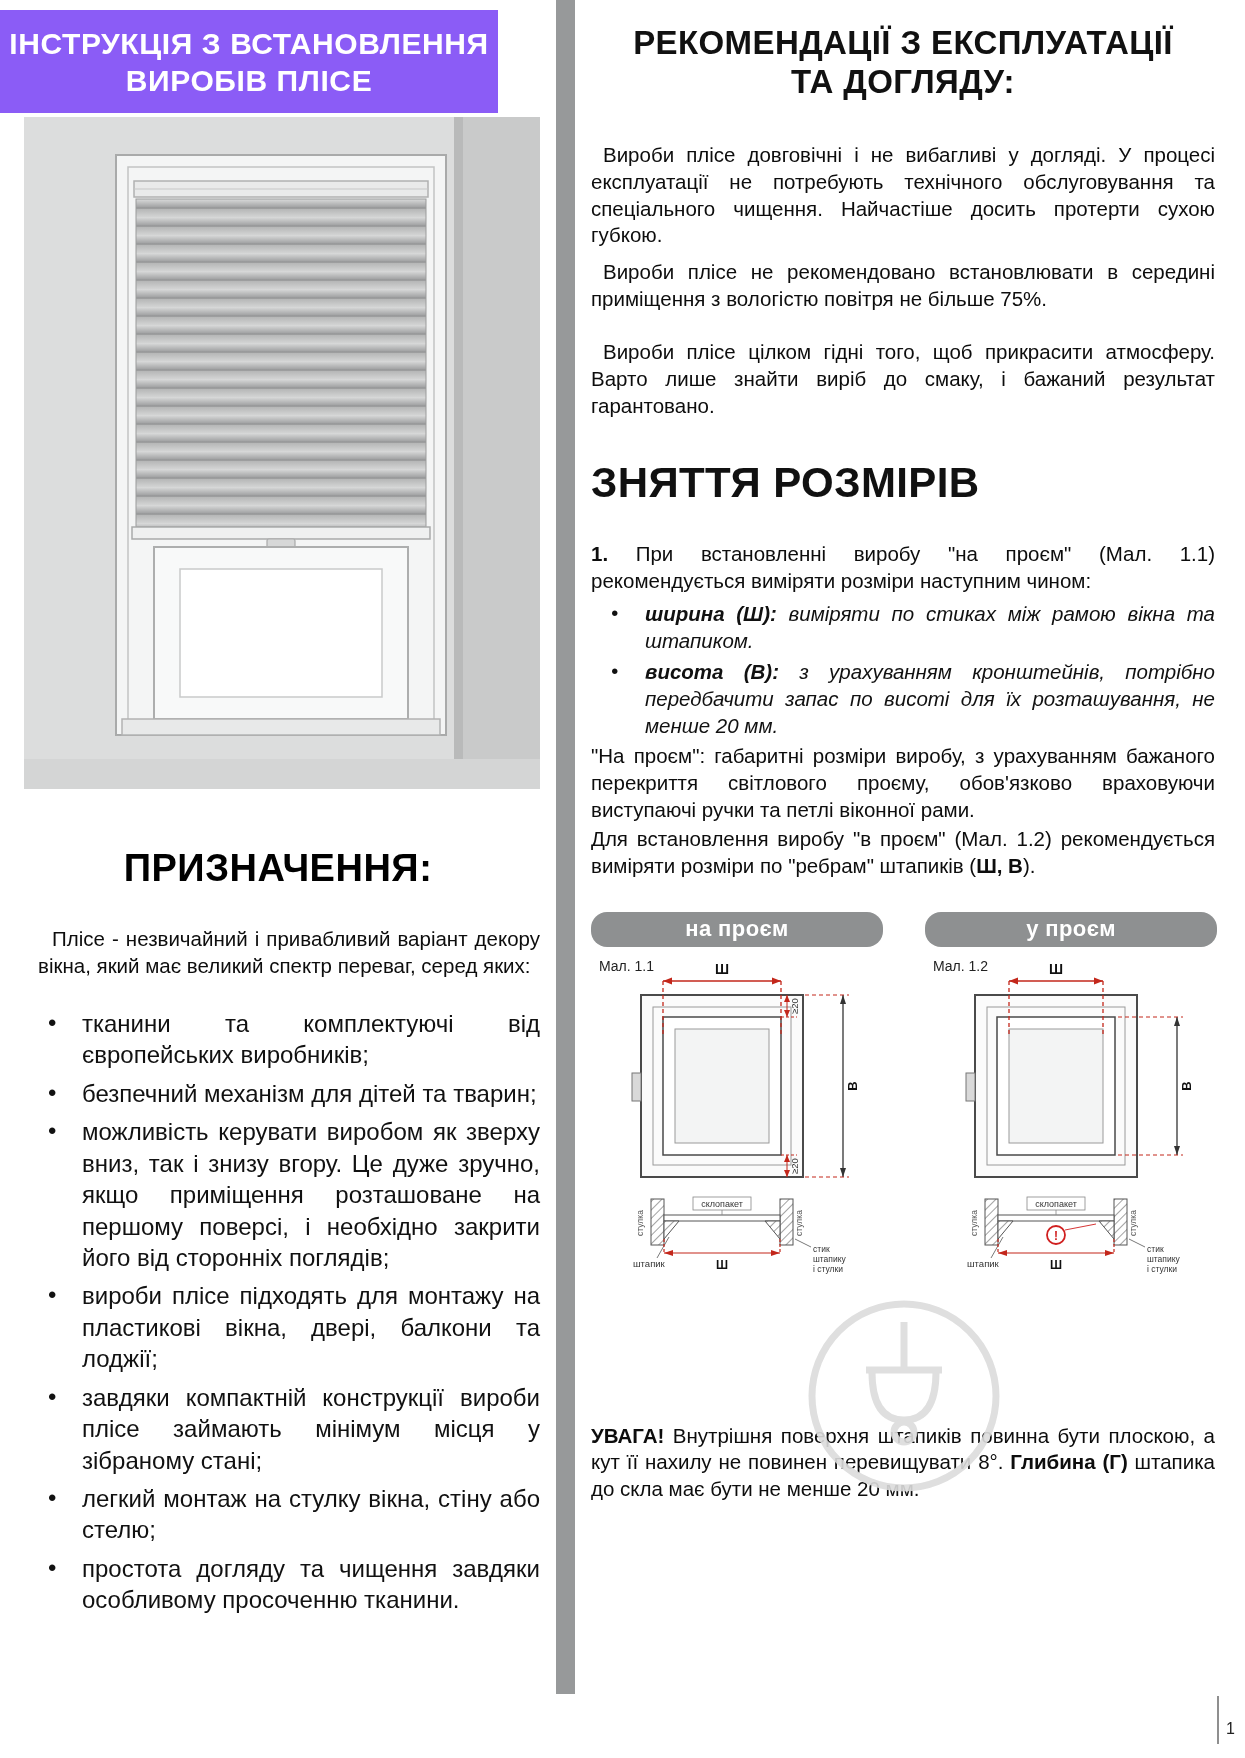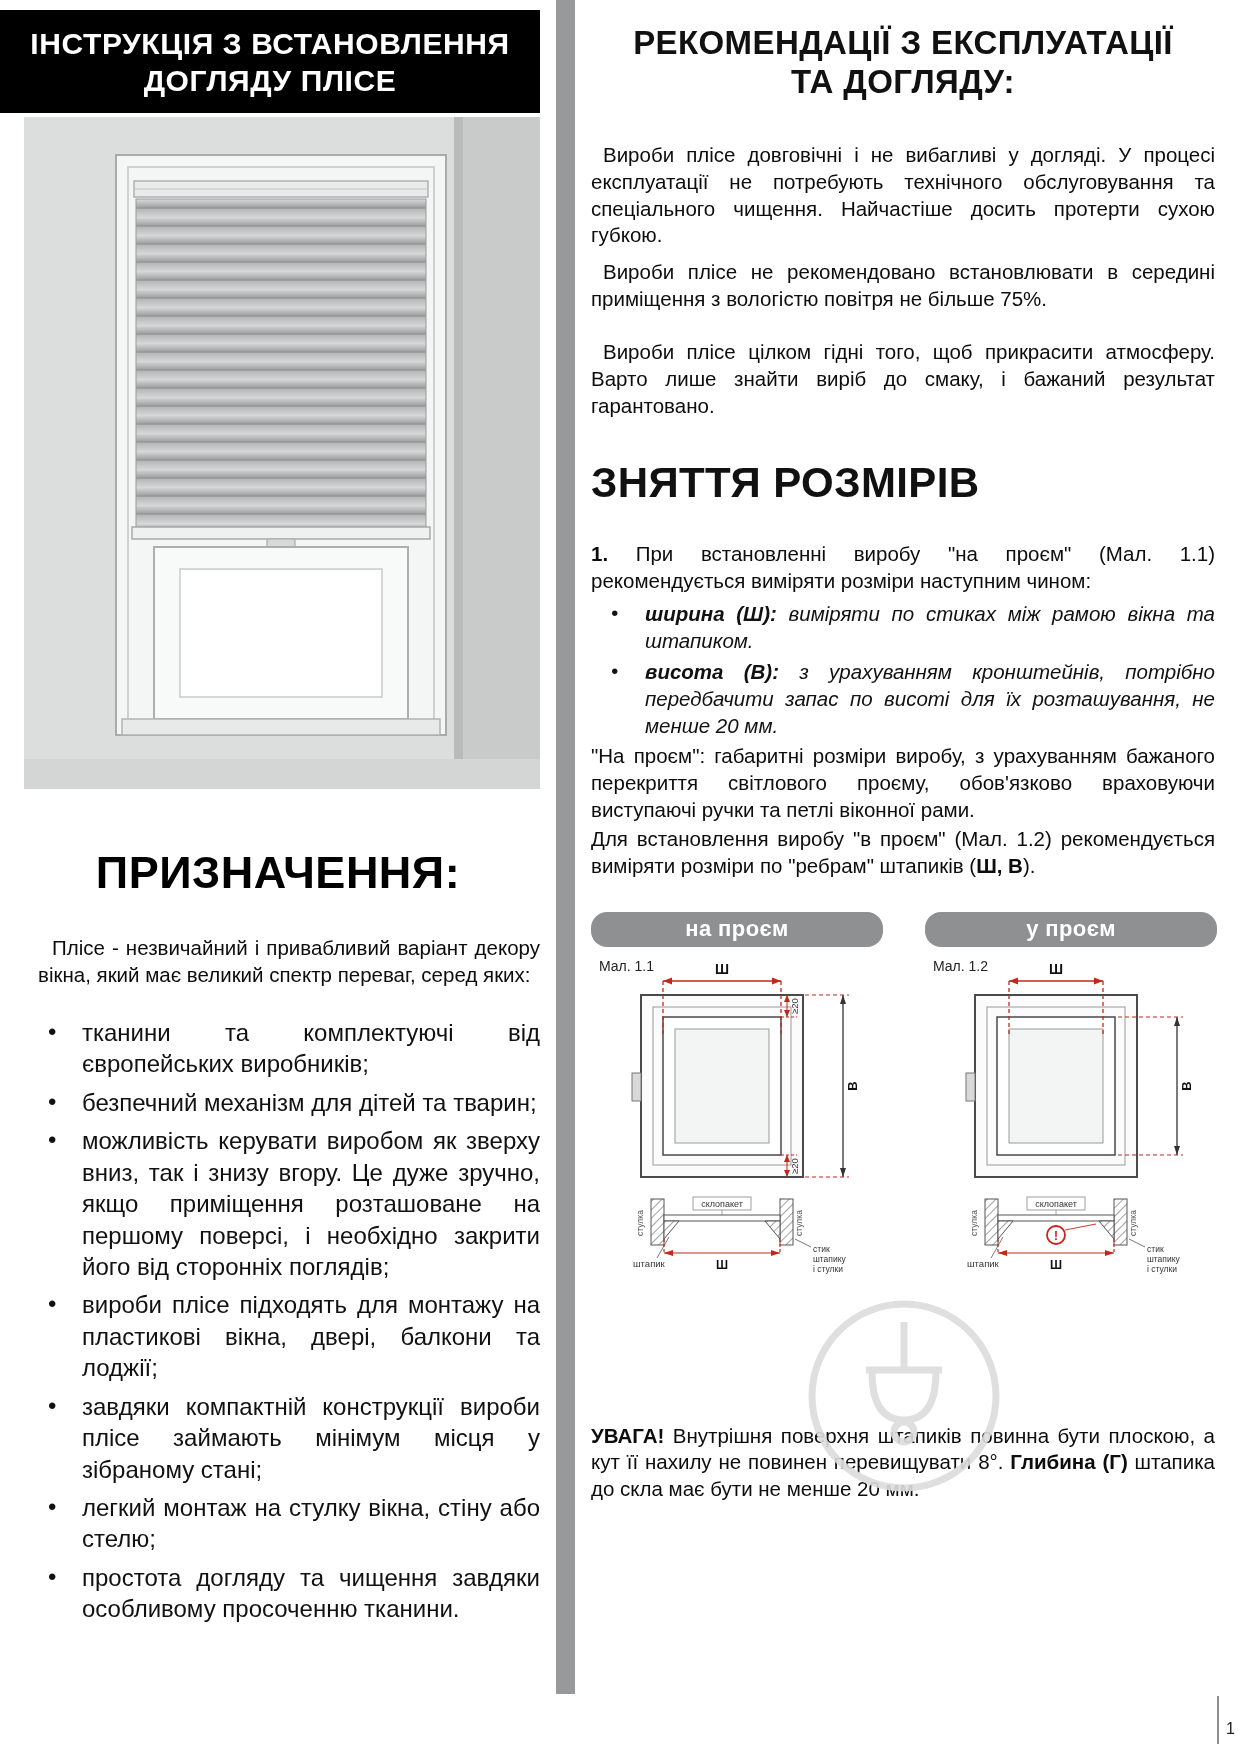--- a/index.html
+++ b/index.html
@@ -4,28 +4,28 @@
 <style>
   * { margin:0; padding:0; box-sizing:border-box; }
   html,body { background:#fff; }
   body { font-family:"Liberation Sans", sans-serif; color:#111; }
   .page { position:relative; width:1245px; height:1758px; background:#fff; overflow:hidden; }
 
   .col-left { position:absolute; left:0; top:0; width:556px; }
   .divider  { position:absolute; left:556px; top:0; width:19px; height:1694px; background:#97999a; }
   .col-right{ position:absolute; left:575px; top:0; width:670px; padding:0 30px 0 16px; }
 
-  .header-box { margin-top:10px; width:540px; background:#000000; color:#fff;
+  .header-box { margin-top:10px; width:498px; background:#8b5cf6; color:#fff;
     text-align:center; padding:16px 6px 14px; font-weight:700; font-size:30px;
     line-height:1.22; letter-spacing:0.6px; }
 
   .illustration { margin:4px 0 0 24px; width:516px; height:672px; }
   .illustration svg { display:block; width:516px; height:672px; }
 
-  .section-title { text-align:center; font-size:45px; font-weight:700; letter-spacing:0.5px;
+  .section-title { text-align:center; font-size:38px; font-weight:700; letter-spacing:0.5px;
     margin-top:58px; color:#000; }
 
   .body-text { font-size:20.5px; line-height:1.31; text-align:justify; color:#0d0d0d; }
   .intro { margin:36px 16px 0 38px; text-indent:14px; }
 
   .bullets { list-style:none; margin:28px 16px 0 38px; }
   .bullets li { position:relative; padding-left:44px; margin-bottom:7px;
     font-size:24px; line-height:1.31; text-align:justify; }
   .bullets li::before { content:"\2022"; position:absolute; left:10px; top:-1px; }
 
@@ -68,21 +68,21 @@
 </style>
 </head>
 <body>
 
 <div class="page">
 
   <div class="col-left">
 
     <div class="header-box">
       <div>ІНСТРУКЦІЯ З ВСТАНОВЛЕННЯ</div>
-      <div>ДОГЛЯДУ ПЛІСЕ</div>
+      <div>ВИРОБІВ ПЛІСЕ</div>
     </div>
 
     <div class="illustration">
       <svg viewBox="0 0 516 672">
         <defs>
           <linearGradient id="pleatGrad" x1="0" y1="0" x2="0" y2="1">
             <stop offset="0" stop-color="#dadbdb"></stop>
             <stop offset="0.45" stop-color="#a2a3a4"></stop>
             <stop offset="0.5" stop-color="#8f9091"></stop>
             <stop offset="0.58" stop-color="#b7b8b8"></stop>

